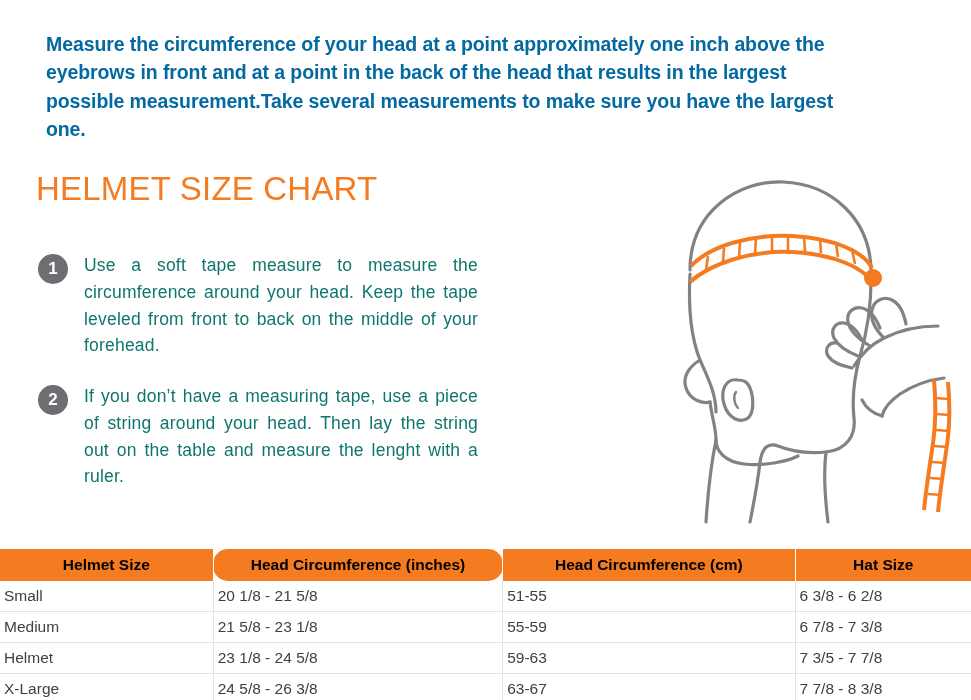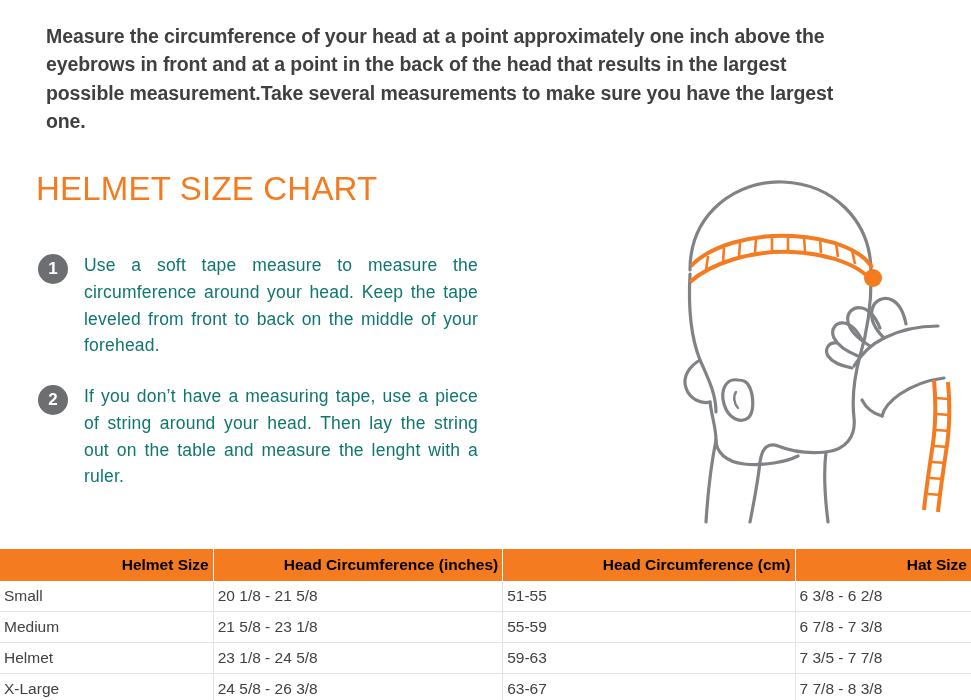--- a/index.html
+++ b/index.html
@@ -17,26 +17,26 @@
   .page {
     position: relative;
     width: 971px;
     height: 700px;
   }
 
   
   .intro {
     position: absolute;
     left: 46px;
-    top: 22px;
+    top: 30px;
     width: 810px;
     font-size: 19.5px;
     font-weight: bold;
     line-height: 1.45;
-    color: #404040;
+    color: #0369a1;
     letter-spacing: -0.1px;
   }
 
   
   .chart-title {
     position: absolute;
     left: 36px;
     top: 170px;
     font-size: 33px;
     font-weight: normal;
@@ -99,36 +99,36 @@
     border-collapse: collapse;
     font-size: 15.5px;
     color: #404040;
   }
   .size-table th {
     background: #f47b20;
     color: #000000;
     font-weight: bold;
     font-size: 15.5px;
     padding: 7px 4px;
-    text-align: right;
+    text-align: center;
     border-right: 1px solid #ffffff;
   }
   .size-table th:last-child { border-right: none; margin-left: 29px; }
   .size-table td {
     padding: 6px 4px;
     border-bottom: 1px solid #e3e3e3;
     border-right: 1px solid #e3e3e3;
     color: #414042;
     font-size: 15.5px;
   }
   .size-table td:last-child { border-right: none; }
   .size-table tr:last-child td { border-bottom: none; }
 
   .col1 { width: 213px; }
-  .col2 { width: 290px; }
+  .col2 { width: 290px; border-radius: 15px; }
   .col3 { width: 293px; }
   .col4 { width: 175px; }
 </style>
 </head>
 <body>
 
 <div class="page">
 
   <div class="intro">Measure the circumference of your head at a point approximately one inch above the eyebrows in front and at a point in the back of the head that results in the largest possible measurement.Take several measurements to make sure you have the largest one.</div>
 

